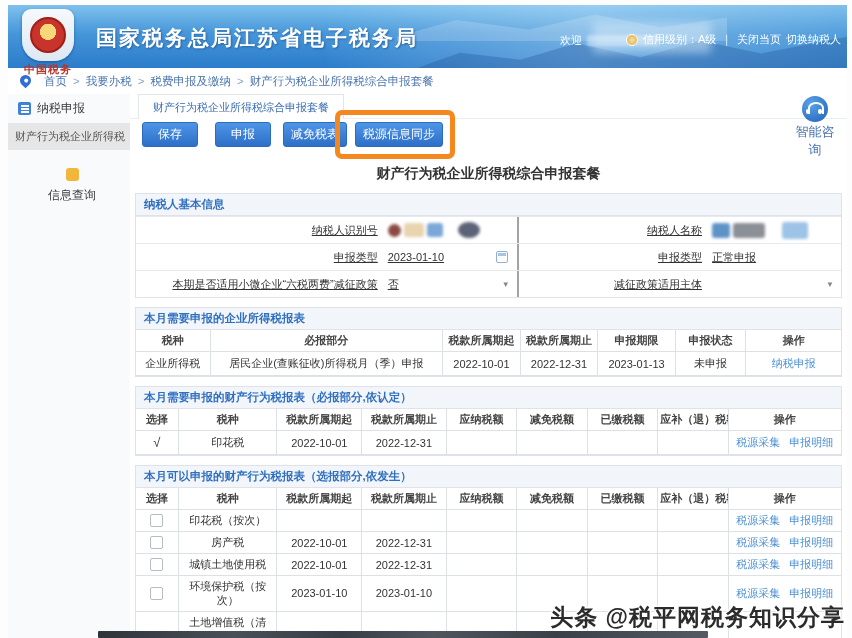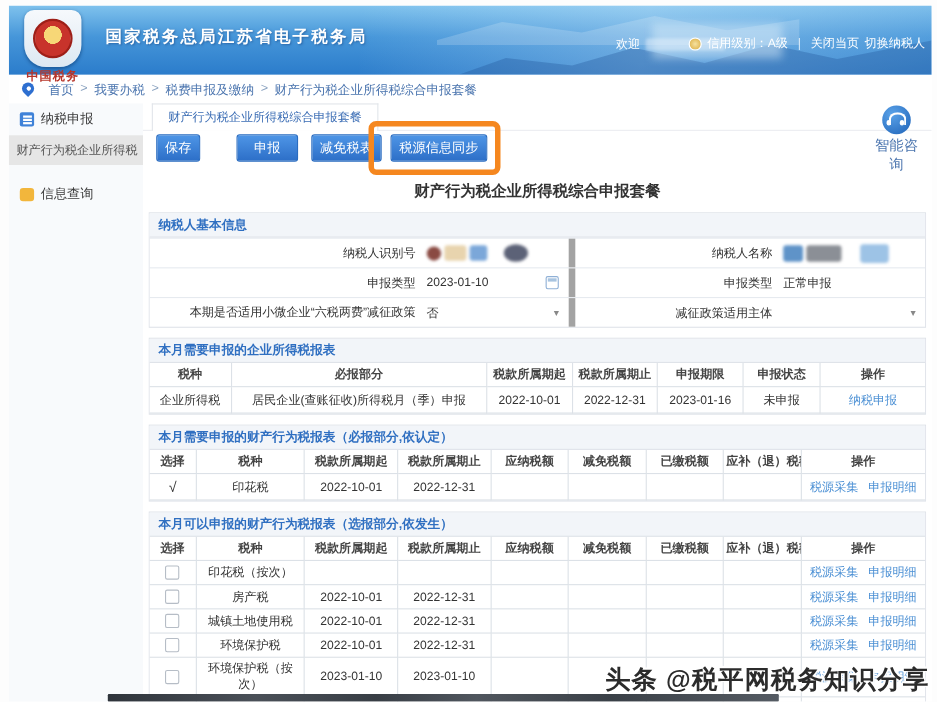--- a/index.html
+++ b/index.html
@@ -20,21 +20,21 @@
     clip-path: polygon(0 100%, 10% 60%, 24% 78%, 37% 35%, 52% 72%, 66% 28%, 80% 62%, 100% 18%, 100% 100%); }
   .m2 { position: absolute; right: 120px; top: 6px; width: 330px; height: 30px; background: rgba(255,255,255,0.18);
     clip-path: polygon(0 85%, 18% 30%, 40% 62%, 60% 12%, 80% 55%, 100% 22%, 100% 100%, 0 100%); }
   .emblem { position: absolute; left: 14px; top: 4px; width: 52px; height: 52px; z-index: 3;
     background: linear-gradient(180deg, #f6f9fc, #dde8f2); border-radius: 9px 9px 20px 20px;
     box-shadow: 0 1px 3px rgba(0,40,90,0.45); display: flex; align-items: center; justify-content: center; }
   .emblem-circle { width: 36px; height: 36px; border-radius: 50%; border: 2px solid #9e1f18;
     background: radial-gradient(circle at 50% 40%, #f7d777 0 32%, #c8332b 33% 100%); }
   .logo-caption { position: absolute; left: 12px; top: 57px; width: 56px; z-index: 3; text-align: center;
     color: #b7352a; font-size: 11px; font-weight: bold; letter-spacing: 1px; }
-  .header-title { position: absolute; left: 88px; top: 19px; font-size: 15px; font-weight: bold; color: #fff;
+  .header-title { position: absolute; left: 88px; top: 19px; font-size: 21px; font-weight: bold; color: #fff;
     letter-spacing: 2px; text-shadow: 1px 1px 2px rgba(20,60,120,0.5); z-index: 2; }
   .header-right { position: absolute; right: 6px; top: 27px; display: flex; align-items: center; gap: 5px;
     color: #fff; font-size: 11px; z-index: 2; white-space: nowrap; }
   .welcome { position: absolute; left: 552px; top: 28px; color: #fff; font-size: 11px; z-index: 2; display: flex; align-items: center; }
   .blur-name { display: inline-block; width: 72px; height: 11px; margin-left: 5px;
     background: rgba(235,245,252,0.45); border-radius: 2px; filter: blur(1.5px); }
   .header-blur { position: absolute; left: 585px; top: 16px; width: 118px; height: 32px;
     background: rgba(215,235,250,0.5); filter: blur(4px); z-index: 1; }
   .badge-icon { width: 12px; height: 12px; border-radius: 50%; background: radial-gradient(#f6e2a0, #d9a93c);
     border: 1px solid #fff; display: inline-block; }
@@ -51,31 +51,31 @@
 
   
   .sidebar { position: absolute; left: 0; top: 89px; width: 122px; bottom: 0; background: #f8fafc; }
   .side-item { display: flex; align-items: center; gap: 6px; padding: 6px 4px 6px 10px; font-size: 12px; color: #3a3a3a; cursor: pointer; }
   .side-sub { background: #e6e6e6; font-size: 11px; color: #555; padding: 6px 5px; text-align: right; cursor: pointer; }
   .menu-icon { width: 13px; height: 13px; background: #3f82d8; border-radius: 2px; position: relative; flex: 0 0 13px; }
   .menu-icon::after { content: ""; position: absolute; left: 2.5px; top: 3px; width: 8px; height: 1.5px;
     background: #fff; box-shadow: 0 3px 0 #fff, 0 6px 0 #fff; }
   .chat-icon { width: 13px; height: 12px; background: #f2b63c; border-radius: 3px; position: relative; flex: 0 0 13px; }
   .chat-icon::after { content: ""; position: absolute; left: 2px; bottom: -3px; border: 3px solid transparent; border-top-color: #f2b63c; }
-  .side-gap { margin-top: 12px; }
+  .side-gap { margin-top: 12px; flex-direction: column; }
 
   
   .main { position: absolute; left: 122px; top: 89px; right: 0; bottom: 0; background: #fff; }
   .tabrow { position: absolute; left: 0; top: 0; right: 0; height: 25px; border-bottom: 1px solid #ebedf1; }
   .tab { position: absolute; left: 8px; top: 0; height: 25px; line-height: 25px; padding: 0 14px;
     background: #fff; border: 1px solid #e2e5ea; border-bottom: none; color: #3a6cb4; font-size: 11px; cursor: pointer; }
   .btn { position: absolute; top: 28px; height: 25px; border: 1px solid #2a6cc0; border-radius: 3px;
     background: linear-gradient(180deg, #4e95e6, #2d6fc8); color: #fff; font-size: 12px;
     font-family: inherit; cursor: pointer; text-align: center; line-height: 23px; padding: 0; }
-  .btn-save { left: 12px; width: 40px; }
+  .btn-save { left: 12px; width: 56px; }
   .btn-declare { left: 85px; width: 56px; }
   .btn-reduction { left: 153px; width: 64px; }
   .btn-sync { left: 225px; width: 88px; }
   .highlight-box { position: absolute; left: 205px; top: 16px; width: 120px; height: 49px;
     border: 5px solid #f5871f; border-radius: 7px; z-index: 5; pointer-events: none; }
   .smart-consult { position: absolute; right: 10px; top: 2px; width: 44px; text-align: center; cursor: pointer; z-index: 2; }
   .consult-icon { width: 26px; height: 26px; border-radius: 50%; background: radial-gradient(circle at 35% 30%, #5aa2e8, #1f63b8);
     margin: 0 auto; position: relative; }
   .consult-icon::before { content: ""; position: absolute; left: 6px; top: 6px; width: 12px; height: 10px;
     border: 2px solid #fff; border-radius: 50% 50% 0 0; border-bottom: none; }
@@ -84,25 +84,25 @@
   .consult-label { font-size: 13px; color: #4a74ae; margin-top: 1px; }
 
   
   .content { position: absolute; left: 5px; top: 64px; right: 5px; bottom: 0; overflow: hidden; }
   .form-title { text-align: center; font-size: 14px; font-weight: bold; color: #333; margin: 7px 0 10px; }
   .section { border: 1px solid #dfe3e9; margin-bottom: 9px; }
   .section-header { background: #f2f5f9; border-bottom: 1px solid #dfe3e9; color: #2f6fc1;
     font-size: 11.5px; font-weight: bold; padding: 3px 8px; }
 
   
-  .fr { display: flex; border-top: 1px solid #e6eaef; align-items: stretch; font-size: 11px; }
+  .fr { display: flex; border-top: 1px solid #e6eaef; align-items: stretch; font-size: 11px; text-decoration: underline; }
   .fr:first-of-type { border-top: none; }
   .fcell { display: flex; align-items: center; padding: 4px 5px; min-height: 26px; }
   .flabel { justify-content: flex-end; text-align: right; color: #333; }
-  .c1 { width: 35%; } .c2 { width: 19%; } .c3 { width: 27%; border-left: 6px solid #a3a3a3; } .c4 { width: 19%; }
+  .c1 { width: 35%; } .c2 { width: 19%; } .c3 { width: 27%; border-left: 2px solid #a3a3a3; } .c4 { width: 19%; }
   .dd { position: relative; width: 100%; height: 100%; display: flex; align-items: center; cursor: pointer; }
   .dd-arrow { position: absolute; right: 2px; color: #888; font-size: 8px; }
   .cal-icon { display: inline-block; width: 12px; height: 12px; border: 1px solid #8fb0d6; border-radius: 2px;
     background: #fff; position: relative; margin-left: auto; margin-right: 4px; cursor: pointer; }
   .cal-icon::before { content: ""; position: absolute; left: 1px; right: 1px; top: 1px; height: 3px; background: #a8c4e0; }
   .blob-row { display: flex; align-items: center; gap: 3px; filter: blur(1.5px); }
   .blob { border-radius: 3px; }
 
   
   table { width: 100%; border-collapse: collapse; table-layout: fixed; }
@@ -267,21 +267,21 @@
             <th>税款所属期止</th>
             <th>申报期限</th>
             <th>申报状态</th>
             <th>操作</th>
           </tr>
           <tr>
             <td>企业所得税</td>
             <td>居民企业(查账征收)所得税月（季）申报</td>
             <td>2022-10-01</td>
             <td>2022-12-31</td>
-            <td>2023-01-16</td>
+            <td>2023-01-13</td>
             <td>未申报</td>
             <td><a class="lnk">纳税申报</a></td>
           </tr>
         </tbody>
           </table>
       </div>
 
       <div class="section">
         <div class="section-header">本月需要申报的财产行为税报表（必报部分,依认定）</div>
         <table>
@@ -389,47 +389,33 @@
                 <td></td>
                 <td></td>
                 <td></td>
             <td>
               <a class="lnk">税源采集</a>
               <a class="lnk">申报明细</a>
             </td>
           </tr>
           <tr>
             <td><span class="checkbox"></span></td>
-            <td>环境保护税</td>
-            <td>2022-10-01</td>
-            <td>2022-12-31</td>
+            <td class="wrap">环境保护税（按次）</td>
+            <td>2023-01-10</td>
+            <td>2023-01-10</td>
             <td></td>
                 <td></td>
                 <td></td>
                 <td></td>
             <td>
               <a class="lnk">税源采集</a>
               <a class="lnk">申报明细</a>
             </td>
           </tr>
           <tr>
-            <td><span class="checkbox"></span></td>
-            <td class="wrap">环境保护税（按次）</td>
-            <td>2023-01-10</td>
-            <td>2023-01-10</td>
-            <td></td>
-                <td></td>
-                <td></td>
-                <td></td>
-            <td>
-              <a class="lnk">税源采集</a>
-              <a class="lnk">申报明细</a>
-            </td>
-          </tr>
-          <tr>
             <td></td>
             <td class="wrap">土地增值税（清算）</td>
             <td></td>
                 <td></td>
                 <td></td>
                 <td></td>
                 <td></td>
                 <td></td>
                 <td></td>
           </tr>

